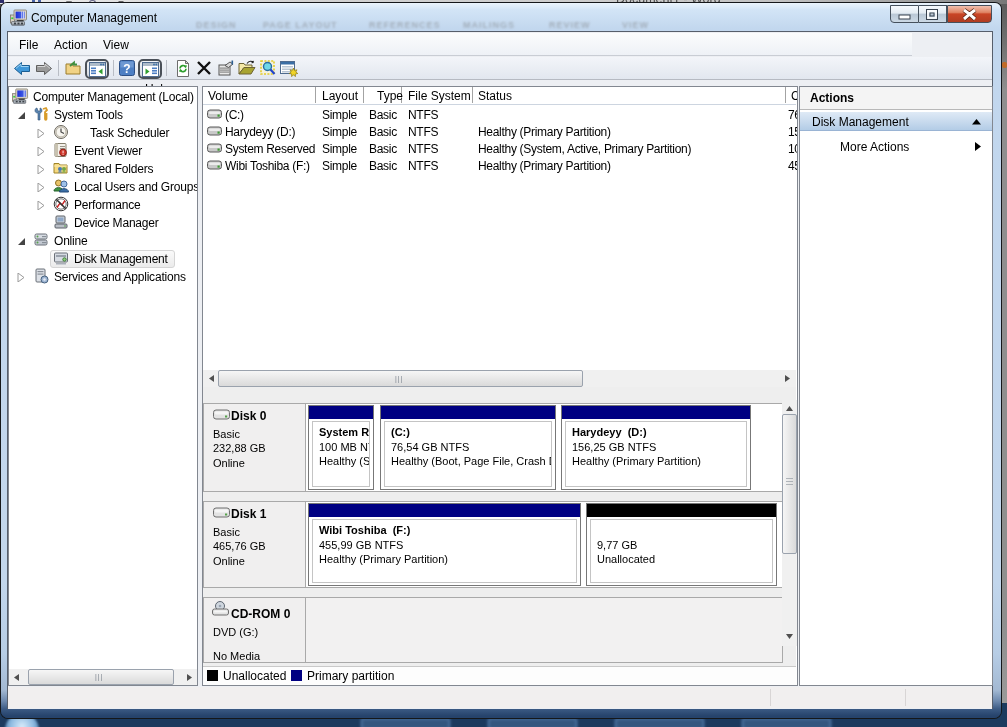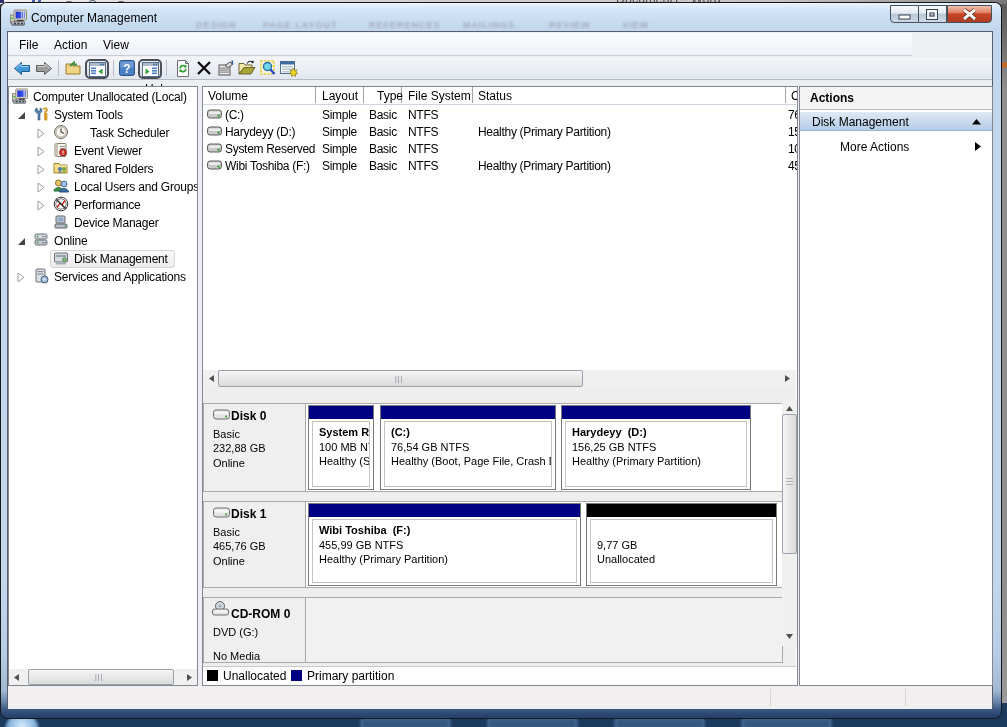--- a/index.html
+++ b/index.html
@@ -230,21 +230,21 @@
         <rect x="0.5" y="6" width="4" height="8" fill="#d8d2c4" stroke="#7a7466" stroke-width="0.8"></rect>
         <rect x="1.3" y="8.4" width="2" height="1.7" fill="#35d435"></rect>
         <rect x="4" y="1" width="12.5" height="10" rx="0.8" fill="#ddd6c8" stroke="#8a8476" stroke-width="0.9"></rect>
         <rect x="5.6" y="2.6" width="9.3" height="6.8" fill="url(#scr2)"></rect>
         <path d="M6.5 11 L14 11 L13 12.6 L7.5 12.6 Z" fill="#3a3a3a"></path>
         <rect x="1.5" y="12.6" width="13" height="3.6" rx="0.6" fill="#aab1b9" stroke="#5a5f66" stroke-width="0.8"></rect>
         <rect x="4" y="13.6" width="2" height="1.6" fill="#3c4248"></rect>
         <rect x="7.5" y="13.6" width="2" height="1.6" fill="#3c4248"></rect>
         <rect x="11" y="13.6" width="2" height="1.6" fill="#3c4248"></rect>
       </svg>
-    <span class="tlbl" style="left:21px;">Computer Unallocated (Local)</span>
+    <span class="tlbl" style="left:21px;">Computer Management (Local)</span>
   </div>
   <div class="trow" style="left:8px;top:19px;">
     <svg class="tico" style="top:5px;" width="9" height="9" viewBox="0 0 9 9">
         <path d="M8 1 L8 8 L1 8 Z" fill="#444"></path>
       </svg>
     <svg class="tico" style="left:16px;" width="17" height="16" viewBox="0 0 17 16">
         <path d="M4 2 C2.5 2 2 3.5 2 4.5 C2 6 3 7 4.5 7 L5 7 L5 14 L7 14 L7 7 C8.5 6.8 9 5.5 9 4.5 C9 3.3 8.3 2.2 7 2 L7 5 L5 5 Z" fill="#5a84b0" stroke="#33557a" stroke-width="0.6"></path>
         <path d="M10 3 L13 2 L14 4 L12 6 L12 13 C12 14 13.5 14 13.5 13 L13.5 7" fill="none" stroke="#d79b2a" stroke-width="1.8"></path>
       </svg>
     <span class="tlbl" style="left:37px;">System Tools</span>
@@ -408,20 +408,21 @@
   <div class="vrow abs" style="left:0;top:53px;height:17px;width:593px;">
     <svg class="abs" style="left:4px;top:3px;" width="15" height="11" viewBox="0 0 15 11">
         <rect x="0.5" y="1" width="14" height="8" rx="2.5" fill="#c9c9c9" stroke="#5a5a5a"></rect>
         <rect x="2" y="2.5" width="11" height="2.5" rx="1" fill="#ececec"></rect>
         <rect x="10.5" y="5.5" width="2.2" height="2.2" fill="#3f9a35"></rect>
       </svg>
     <span class="vcell" style="left:22px;top:2px;">System Reserved</span>
       <span class="vcell" style="left:119px;top:2px;">Simple</span>
       <span class="vcell" style="left:166px;top:2px;">Basic</span>
       <span class="vcell" style="left:205px;top:2px;">NTFS</span>
+      <span class="vcell" style="left:275px;top:2px;">Healthy (System, Active, Primary Partition)</span>
       <span class="vcell" style="left:585px;top:2px;">10</span>
   </div>
   <div class="vrow abs" style="left:0;top:70px;height:17px;width:593px;">
     <svg class="abs" style="left:4px;top:3px;" width="15" height="11" viewBox="0 0 15 11">
         <rect x="0.5" y="1" width="14" height="8" rx="2.5" fill="#c9c9c9" stroke="#5a5a5a"></rect>
         <rect x="2" y="2.5" width="11" height="2.5" rx="1" fill="#ececec"></rect>
         <rect x="10.5" y="5.5" width="2.2" height="2.2" fill="#3f9a35"></rect>
       </svg>
     <span class="vcell" style="left:22px;top:2px;">Wibi Toshiba (F:)</span>
       <span class="vcell" style="left:119px;top:2px;">Simple</span>

